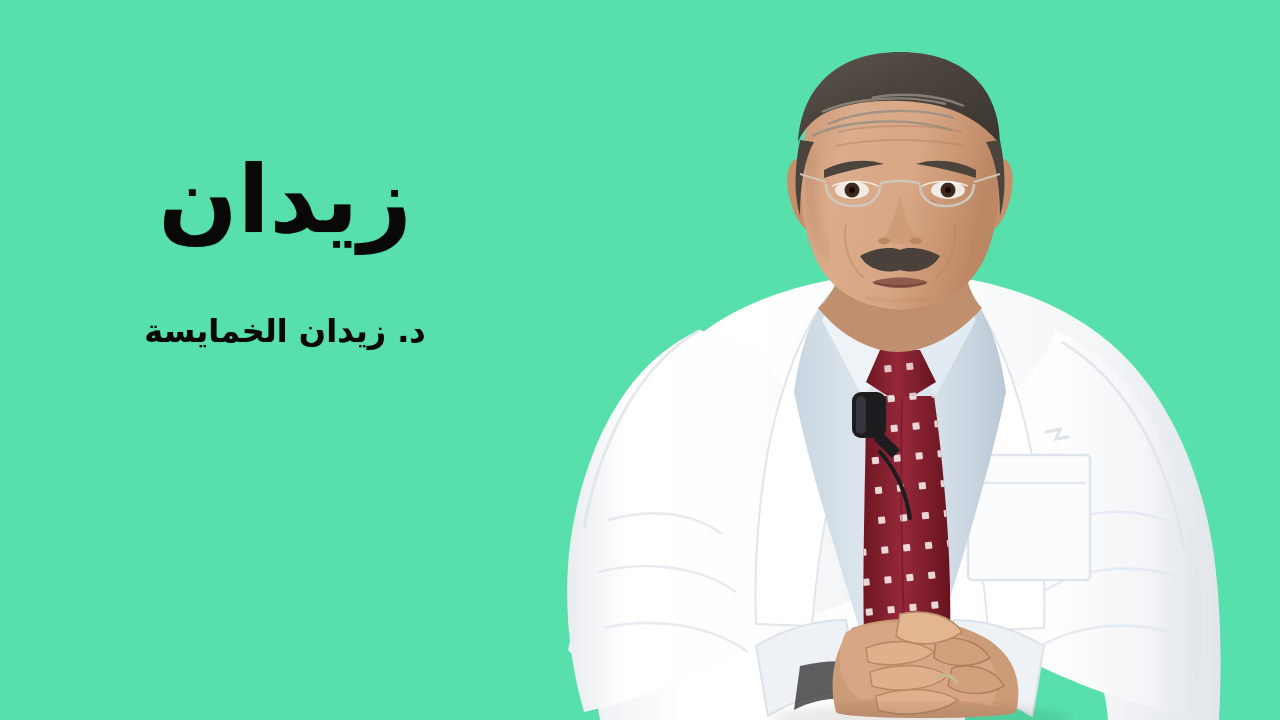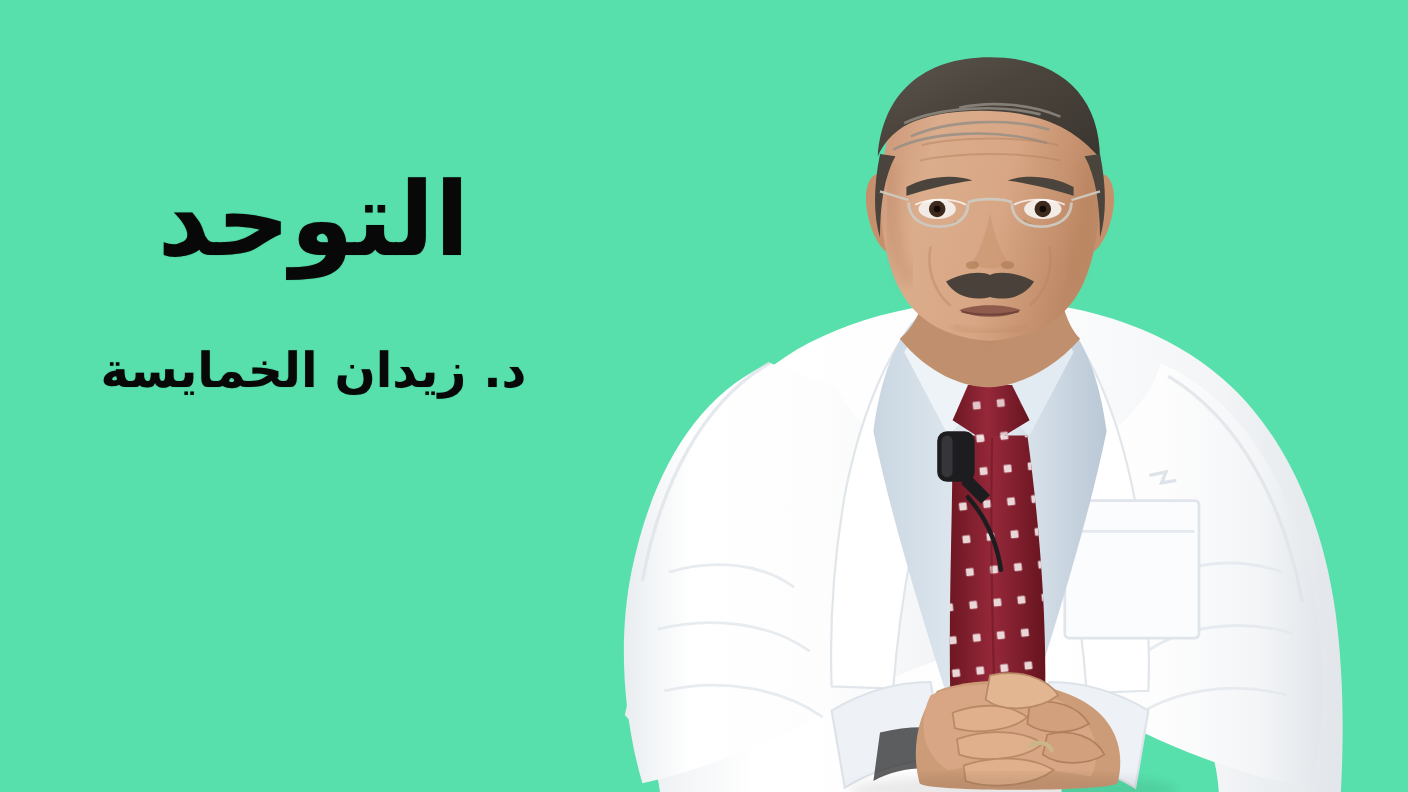--- a/index.html
+++ b/index.html
@@ -38,21 +38,21 @@
     line-height: 1.08;
     font-weight: 700;
     color: #080808;
     letter-spacing: 0px;
     margin: 0;
     padding: 0;
     text-shadow: 0 0 1px rgba(0,0,0,.35);
   }
   .subtitle {
     margin: 64px 0 0 0;
-    font-size: 44px;
+    font-size: 32px;
     line-height: 1.1;
     font-weight: 700;
     color: #0a0a0a;
     text-shadow: 0 0 1px rgba(0,0,0,.3);
   }
 
   
   .portrait {
     position: absolute;
     left: 0; top: 0;
@@ -310,17 +310,17 @@
 
         <path d="M938 676 C 946 672, 954 674, 957 680" stroke="#c9b municip" stroke-width="0" fill="none"></path>
         <path d="M936 678 C 944 673, 953 675, 956 682" stroke="#cbb58a" stroke-width="4" fill="none" stroke-linecap="round"></path>
       </g>
 
       <ellipse cx="920" cy="718" rx="150" ry="14" fill="#000" opacity=".08" filter="url(#soft2)"></ellipse>
     </svg>
   </div>
 
   <div class="text-block">
-    <div class="title" style="color: rgb(8, 8, 8);">التوحد</div>
+    <div class="title" style="color: rgb(8, 8, 8);">زيدان</div>
     <div class="subtitle" style="color: rgb(8, 8, 8);">د. زيدان الخمايسة</div>
   </div>
 
 </div>
 
 </body></html>

